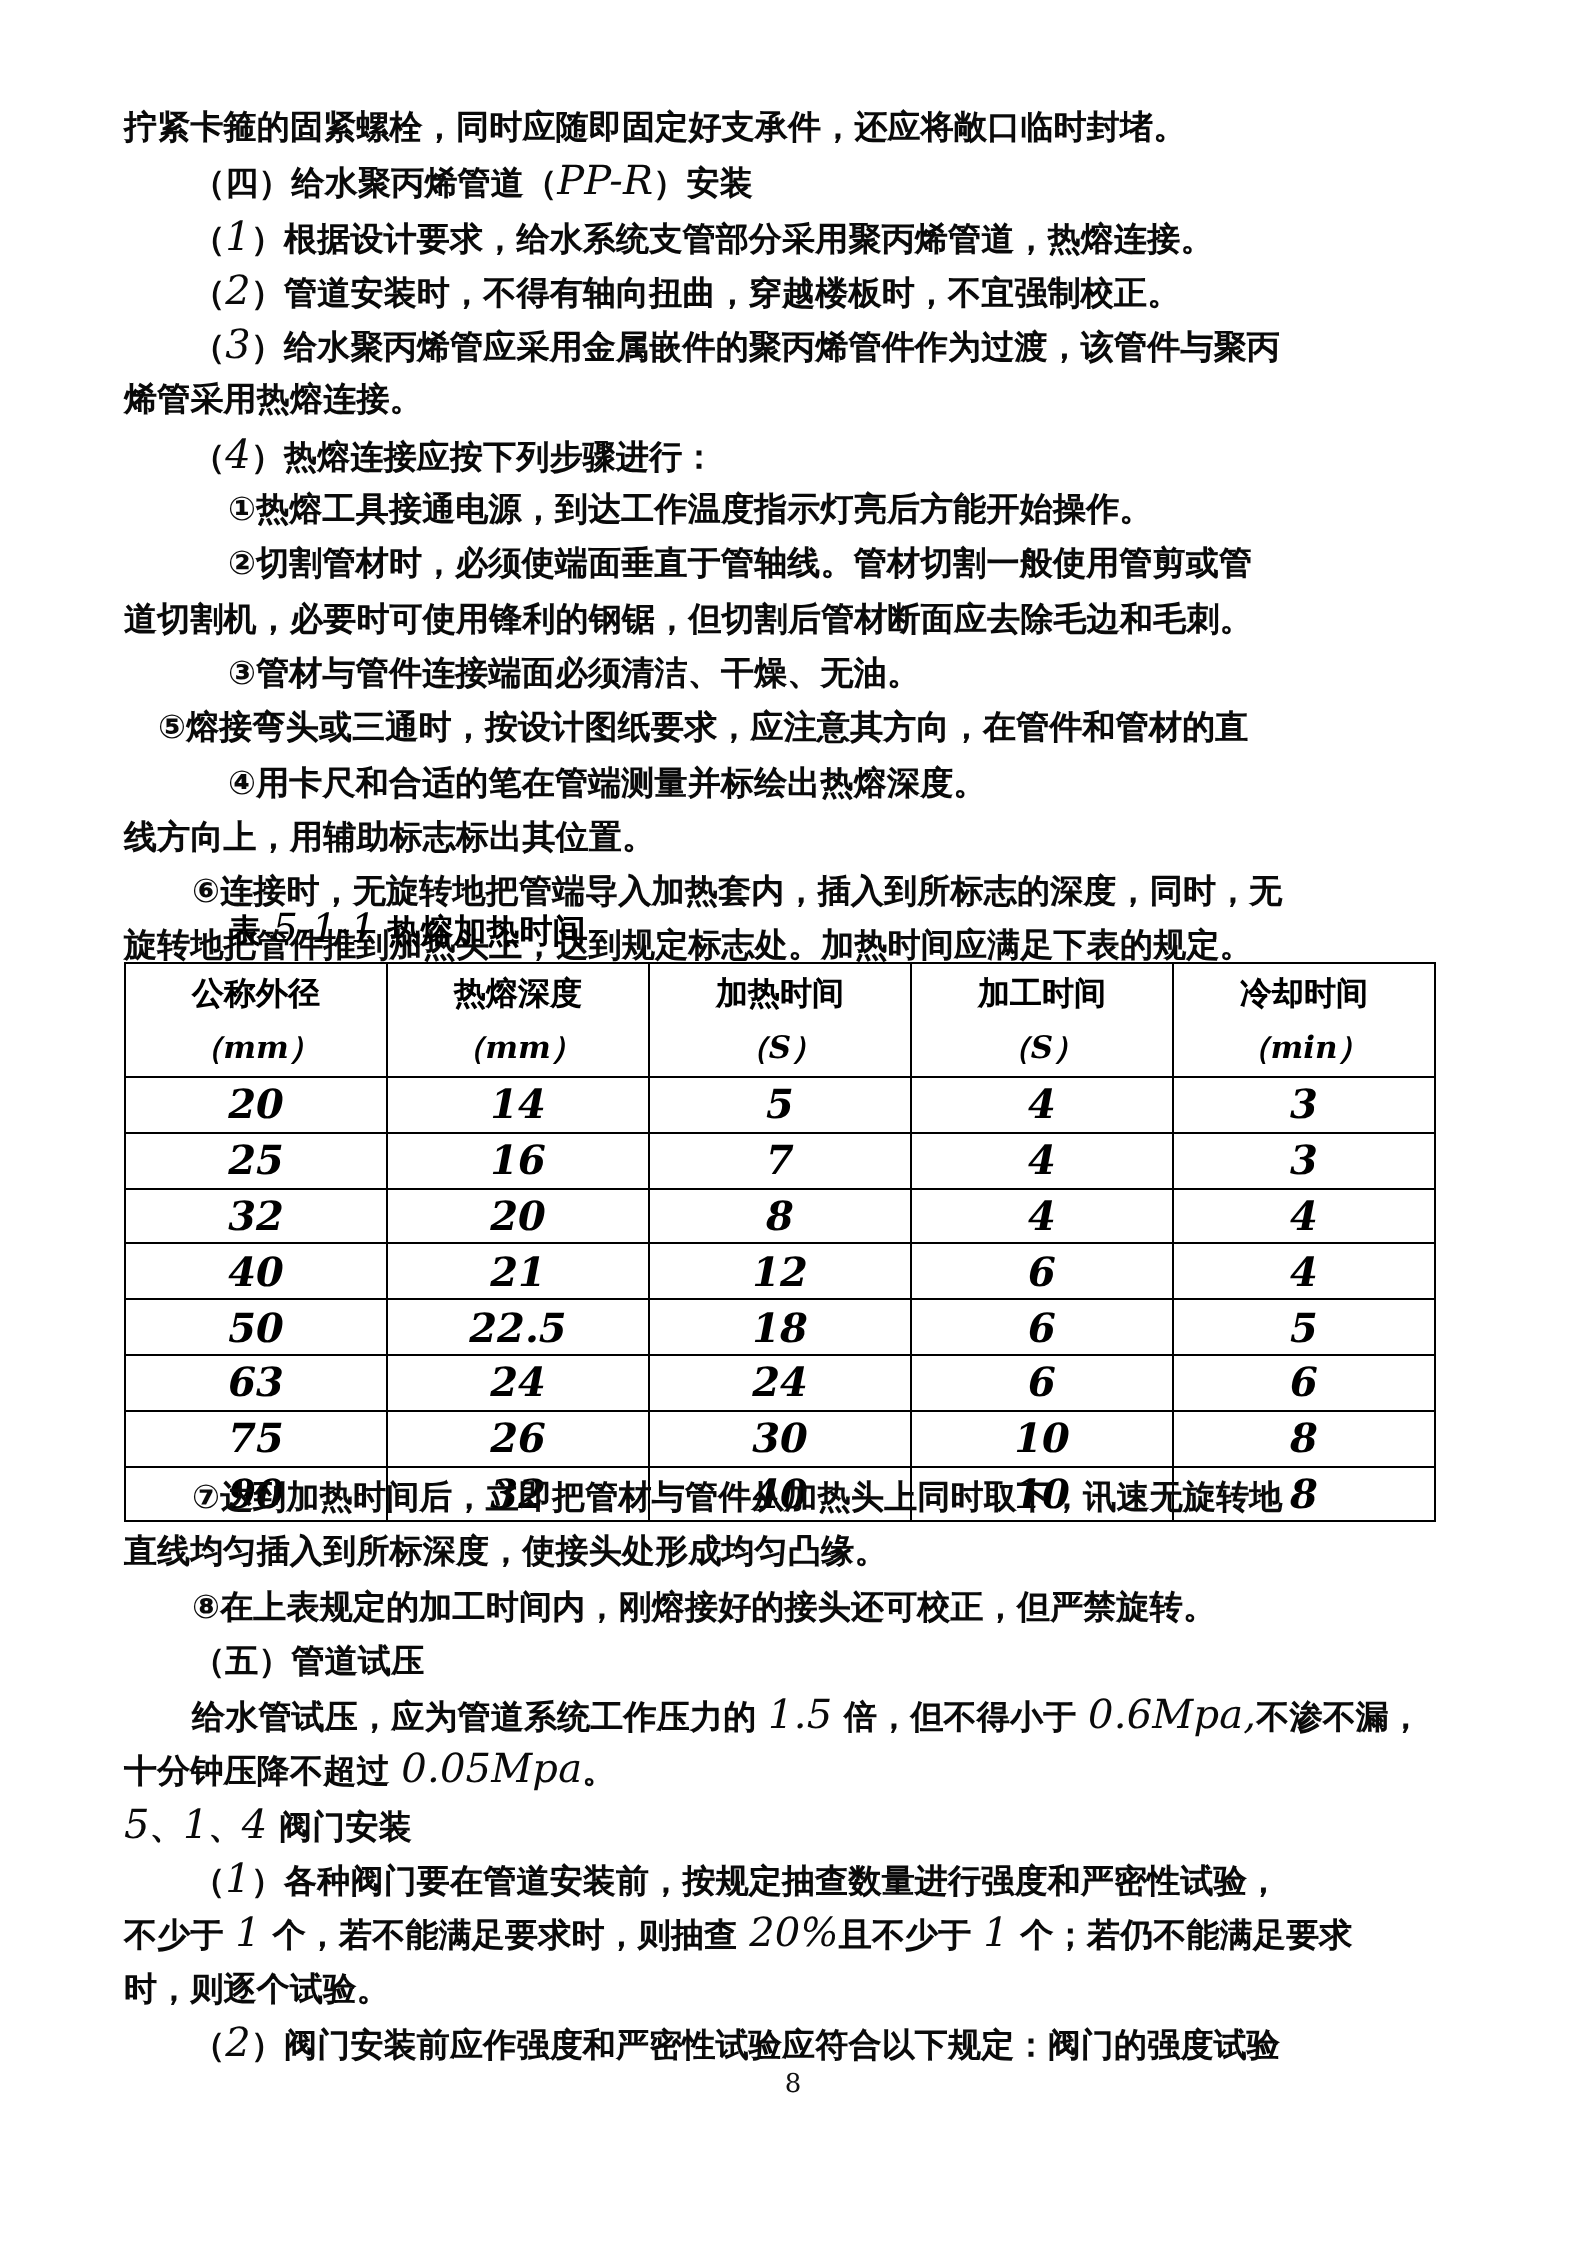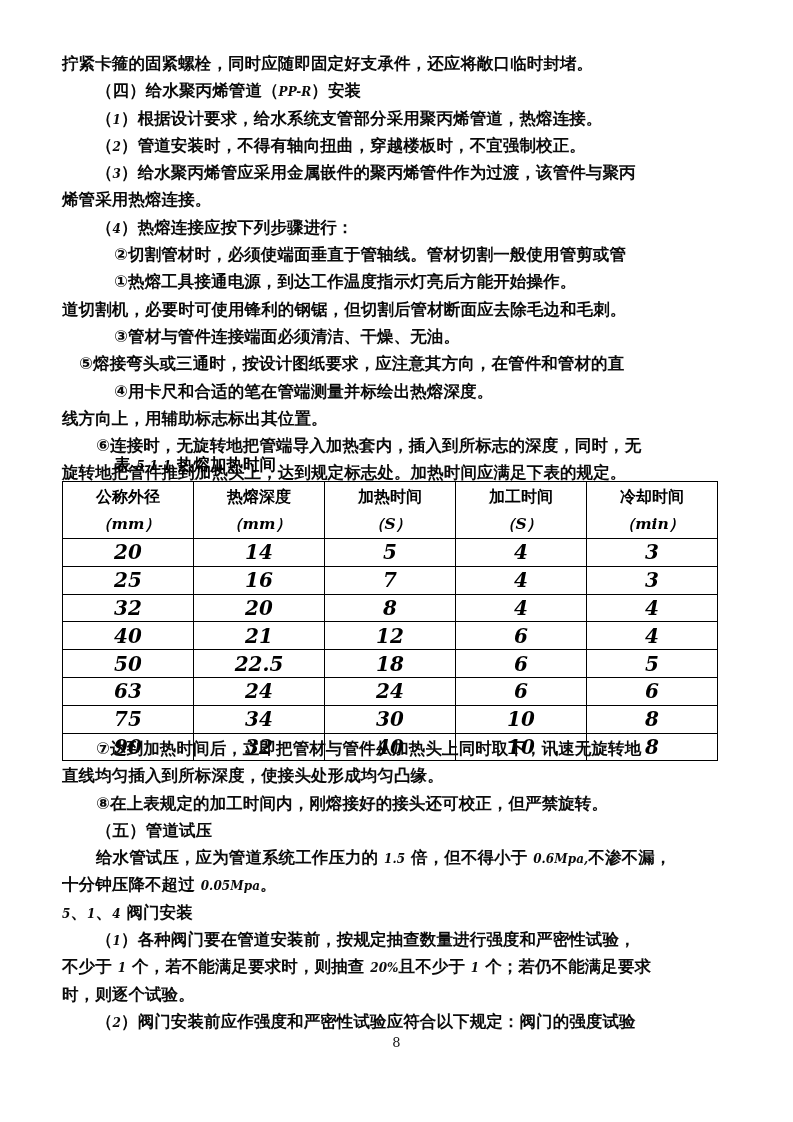--- a/index.html
+++ b/index.html
@@ -47,22 +47,22 @@
 
   .line.ind1 { text-indent: 0px; }
   .line.ind2 { padding-left: 34px; }
   .line.ind3 { padding-left: 52px; }
   .line.ind1b { padding-left: 17px; }
 
   
   .lat {
     font-family: "DejaVu Serif", "Liberation Serif", serif;
     font-style: italic;
-    font-weight: 700;
-    font-size: 12px;
+    font-weight: 400;
+    font-size: 20px;
   }
 
   .caption {
     font-size: 16.5px;
     line-height: 27px;
     padding-left: 52px;
     font-weight: 600;
     white-space: pre;
   }
 
@@ -135,22 +135,22 @@
 <div class="page">
 
   <div class="content">
       <div class="line ind1">拧紧卡箍的固紧螺栓，同时应随即固定好支承件，还应将敞口临时封堵。</div>
       <div class="line ind2">（四）给水聚丙烯管道（<span class="lat">PP-R</span>）安装</div>
       <div class="line ind2">（<span class="lat">1</span>）根据设计要求，给水系统支管部分采用聚丙烯管道，热熔连接。</div>
       <div class="line ind2">（<span class="lat">2</span>）管道安装时，不得有轴向扭曲，穿越楼板时，不宜强制校正。</div>
       <div class="line ind2">（<span class="lat">3</span>）给水聚丙烯管应采用金属嵌件的聚丙烯管件作为过渡，该管件与聚丙</div>
       <div class="line ind1">烯管采用热熔连接。</div>
       <div class="line ind2">（<span class="lat">4</span>）热熔连接应按下列步骤进行：</div>
+      <div class="line ind3">①热熔工具接通电源，到达工作温度指示灯亮后方能开始操作。</div>
       <div class="line ind3">②切割管材时，必须使端面垂直于管轴线。管材切割一般使用管剪或管</div>
-      <div class="line ind3">①热熔工具接通电源，到达工作温度指示灯亮后方能开始操作。</div>
       <div class="line ind1">道切割机，必要时可使用锋利的钢锯，但切割后管材断面应去除毛边和毛刺。</div>
       <div class="line ind3">③管材与管件连接端面必须清洁、干燥、无油。</div>
       <div class="line ind1b">⑤熔接弯头或三通时，按设计图纸要求，应注意其方向，在管件和管材的直</div>
       <div class="line ind3">④用卡尺和合适的笔在管端测量并标绘出热熔深度。</div>
       <div class="line ind1">线方向上，用辅助标志标出其位置。</div>
       <div class="line ind2">⑥连接时，无旋转地把管端导入加热套内，插入到所标志的深度，同时，无</div>
       <div class="line ind1">旋转地把管件推到加热头上，达到规定标志处。加热时间应满足下表的规定。</div>
     </div>
 
   <div class="caption-wrap" style="position:absolute; left:62px; top:451px; width:658px;">
@@ -221,21 +221,21 @@
           </tr>
           <tr>
             <td>63</td>
             <td>24</td>
             <td>24</td>
             <td>6</td>
             <td>6</td>
           </tr>
           <tr>
             <td>75</td>
-            <td>34</td>
+            <td>26</td>
             <td>30</td>
             <td>10</td>
             <td>8</td>
           </tr>
           <tr>
             <td>90</td>
             <td>32</td>
             <td>40</td>
             <td>10</td>
             <td>8</td>

